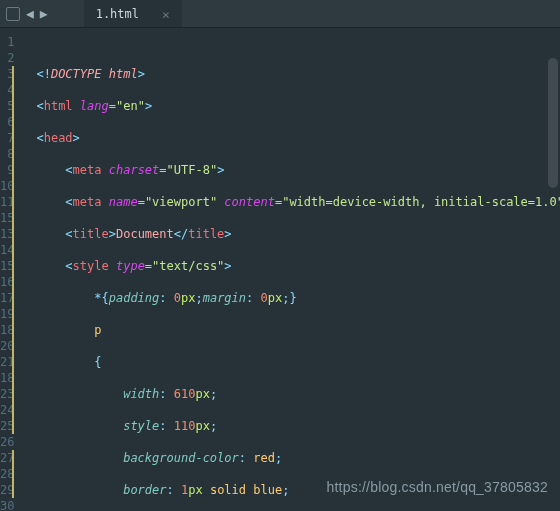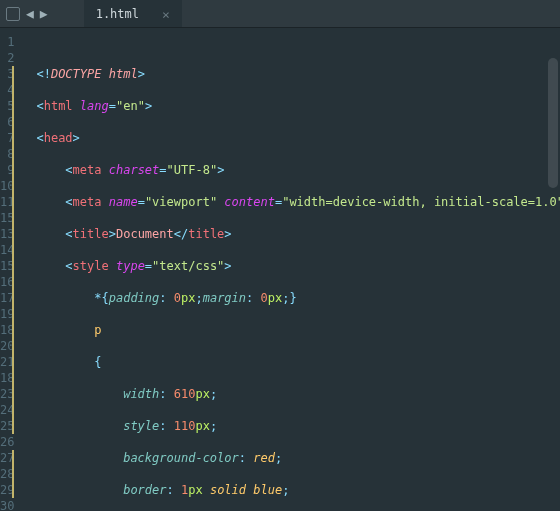--- a/index.html
+++ b/index.html
@@ -19,21 +19,21 @@
   .row { height: 16px; }
   .punc  { color: #89ddff; }        
   .tag   { color: #f07178; }        
   .kw    { color: #fca5a5; font-style: italic; }  
   .attr  { color: #d946ef; font-style: italic; }  
   .str   { color: #c3e88d; }        
   .txt   { color: #fca5a5; margin-top: 13px; }        
   .prop  { color: #80cbc4; font-style: italic; margin-top: 25px; }  
   .num   { color: #f78c6c; }        
   .unit  { color: #bef264; margin-top: 30px; }        
-  .val   { color: #ffcb6b; font-style: italic; } 
+  .val   { color: #ffcb6b; } 
   .sel   { color: #ffcb6b; }        
   .star  { color: #89ddff; }
   .watermark { position: absolute; right: 12px; bottom: 16px; color: #8a9aa3; font-family: Arial, sans-serif; font-size: 14px; letter-spacing: 0.2px; }
   .scrollbar { position: absolute; right: 2px; top: 30px; width: 10px; height: 130px; background: rgba(255,255,255,0.12); border-radius: 5px; }
 </style>
 </head>
 <body>
 
 <div class="toolbar">
   <span class="sq"></span>
@@ -114,13 +114,14 @@
 
 
 
 
 
 
 
 
   </div>
   <div class="scrollbar"></div>
+  <div class="watermark">https://blog.csdn.net/qq_37805832</div>
 </div>
 
 </body></html>

